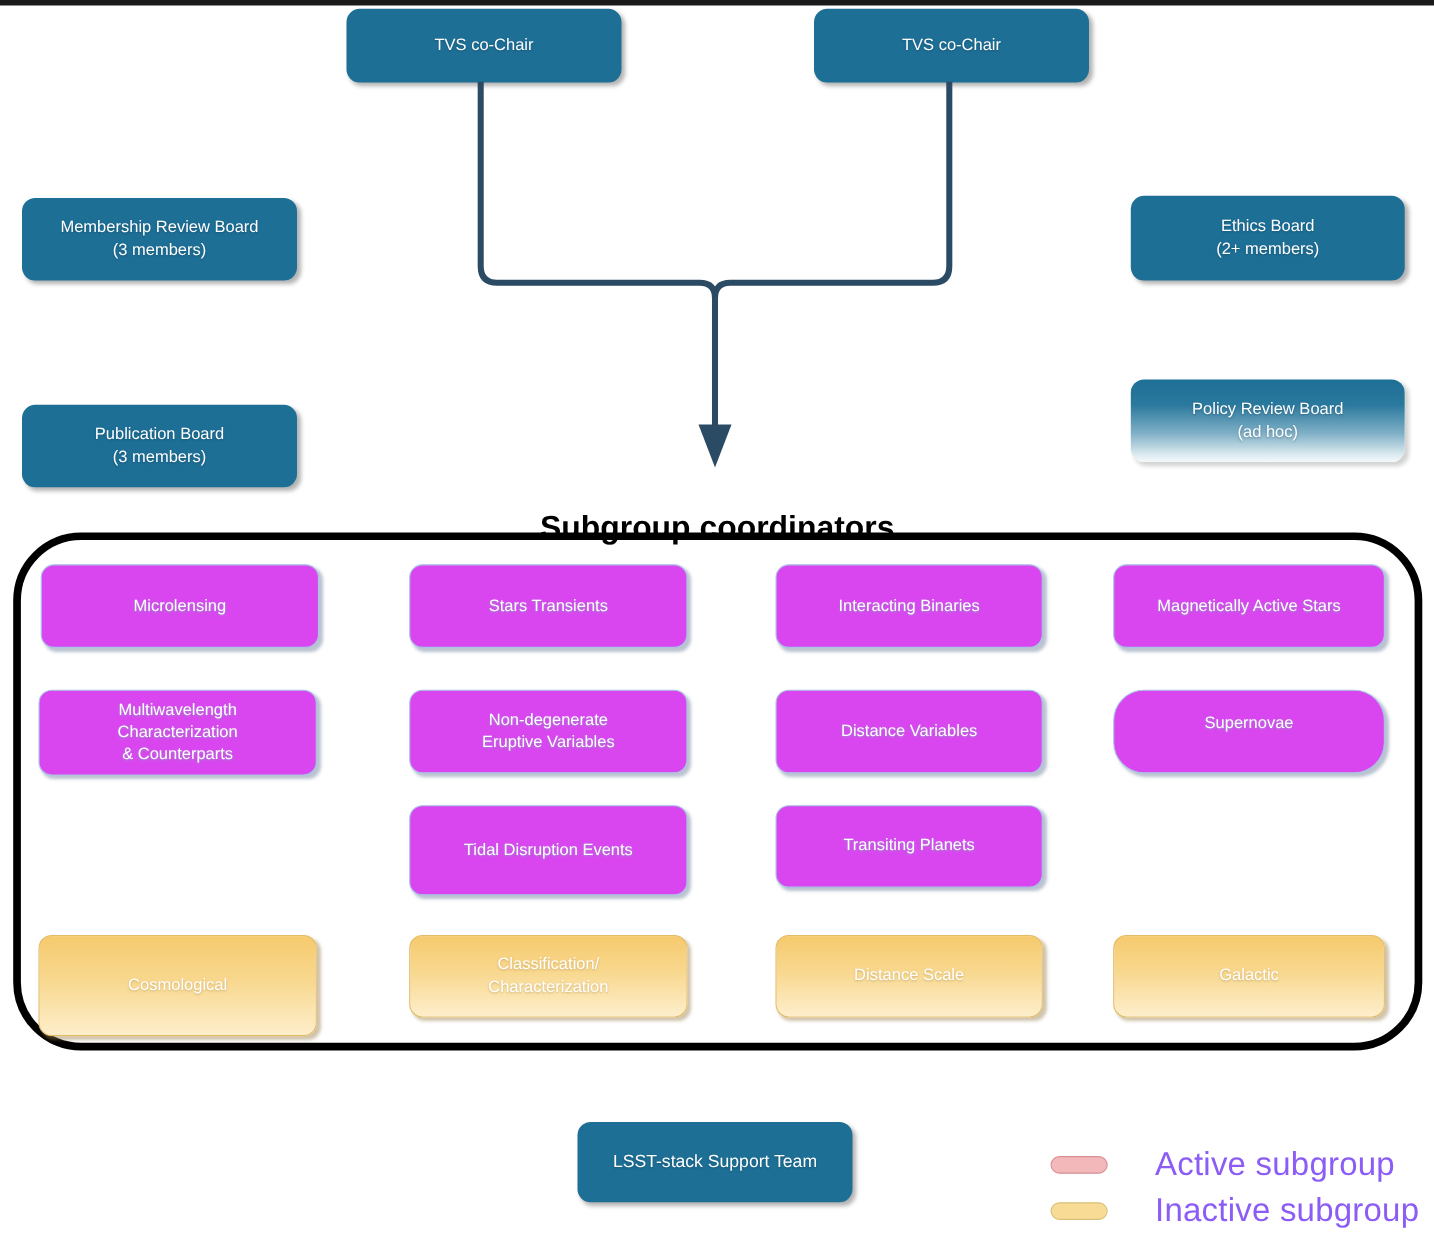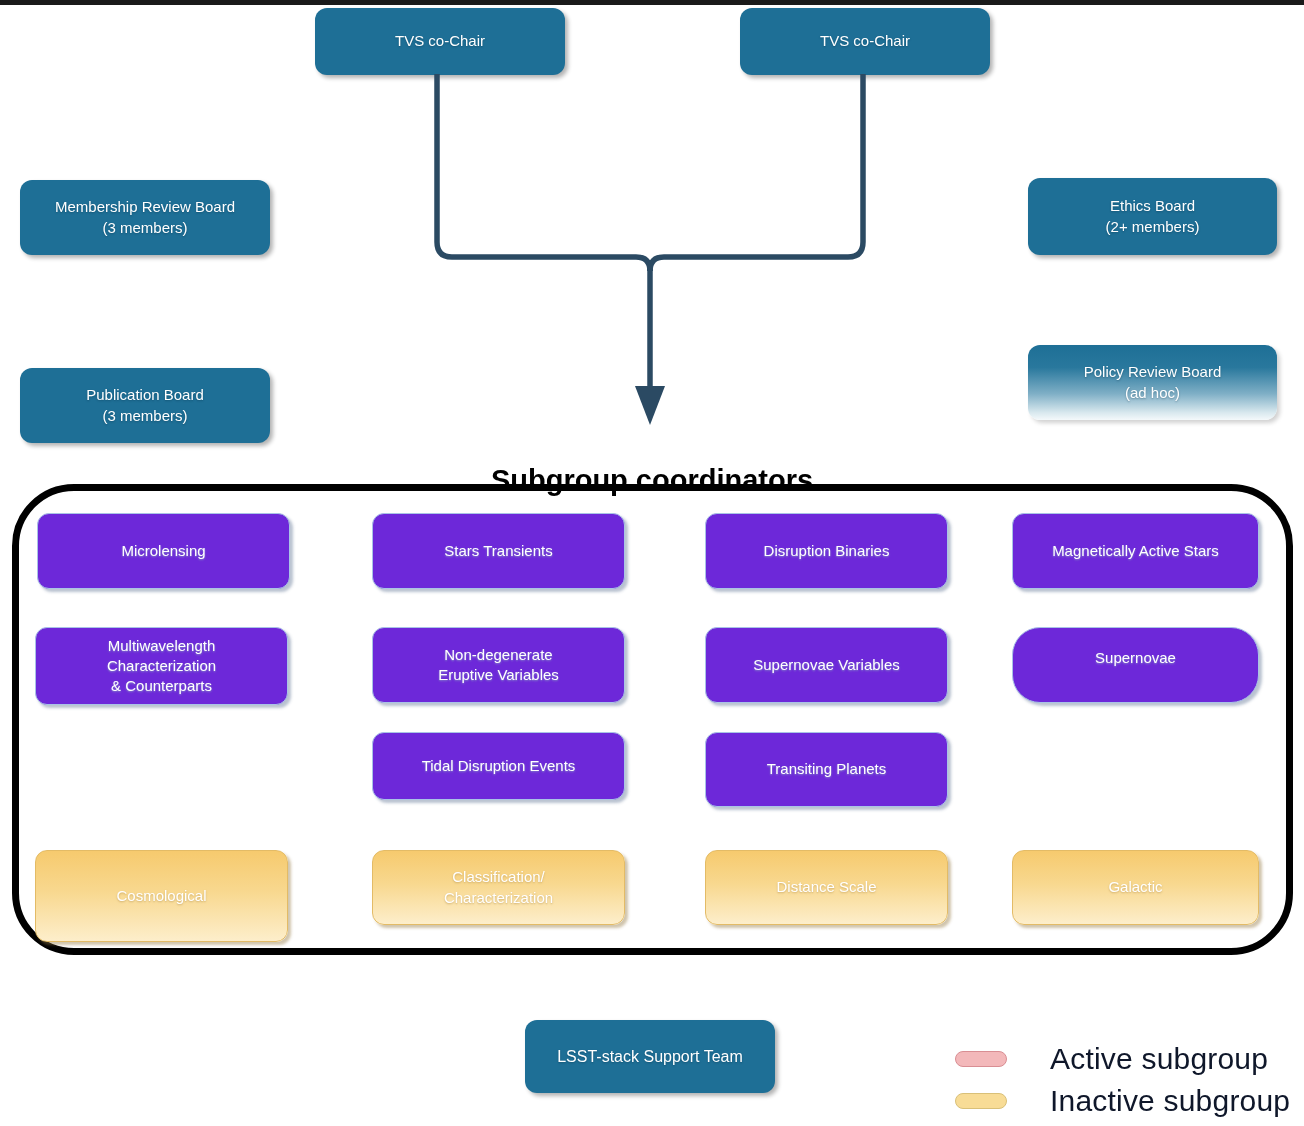--- a/index.html
+++ b/index.html
@@ -25,21 +25,21 @@
   }
   .teal .lbl{
     color:#ffffff;font-size:15px;line-height:1.35;
     text-shadow:0 1px 2px rgba(0,40,60,.35);
   }
   .teal.fade{
     background:linear-gradient(180deg,#1e6f96 0%,#29789d 30%,#7fafc6 65%,#d8e8ee 90%,#f4f9fb 100%);
     box-shadow:3px 3px 4px rgba(0,0,0,.18);
   }
   .blue{
-    background:#6d28d9;
+    background:#d946ef;
     border:1.5px solid #a9c3e6;
     box-shadow:3px 3px 3px rgba(100,120,150,.45);
   }
   .blue .lbl{
     color:#ffffff;font-size:15px;line-height:1.35;
     text-shadow:0 1px 2px rgba(140,160,195,.8);
   }
   .yellow{
     background:linear-gradient(180deg,#f6ca6e 0%,#f8d88f 45%,#fdeecb 100%);
     border:1px solid #e3bb66;
@@ -64,21 +64,21 @@
     display:flex;flex-direction:column;gap:8px;
   }
   .legend-row{display:flex;align-items:center;height:34px;}
   .swatch{
     width:52px;height:16px;border-radius:8px;box-sizing:border-box;
     flex:0 0 auto;
   }
   .swatch.pink{background:#f3b8ba;border:1.5px solid #d98e93;}
   .swatch.yel{background:#f8dc96;border:1.5px solid #d9c078;}
   .legend-label{
-    margin-left:43px;font-size:30px;color:#0f172a;letter-spacing:.2px;
+    margin-left:43px;font-size:30px;color:#8b5cf6;letter-spacing:.2px;
     white-space:nowrap;
   }
 </style>
 </head>
 <body>
 
 <div class="top-bar"></div>
 
 <div class="box teal" style="left:315px;top:8px;width:250px;height:67px;">
   <span class="lbl">TVS co-Chair</span>
@@ -115,43 +115,43 @@
 
 <div class="subgroup-container"></div>
 
 <div class="box blue" style="left:37px;top:513px;width:253px;height:76px;">
   <span class="lbl">Microlensing</span>
 </div>
 <div class="box blue" style="left:372px;top:513px;width:253px;height:76px;">
   <span class="lbl">Stars Transients</span>
 </div>
 <div class="box blue" style="left:705px;top:513px;width:243px;height:76px;">
-  <span class="lbl">Disruption Binaries</span>
+  <span class="lbl">Interacting Binaries</span>
 </div>
 <div class="box blue" style="left:1012px;top:513px;width:247px;height:76px;">
   <span class="lbl">Magnetically Active Stars</span>
 </div>
 
 <div class="box blue" style="left:35px;top:627px;width:253px;height:78px;">
   <span class="lbl">Multiwavelength
 Characterization
 &amp; Counterparts</span>
 </div>
 <div class="box blue" style="left:372px;top:627px;width:253px;height:76px;">
   <span class="lbl">Non-degenerate
 Eruptive Variables</span>
 </div>
 <div class="box blue" style="left:705px;top:627px;width:243px;height:76px;">
-  <span class="lbl">Supernovae Variables</span>
+  <span class="lbl">Distance Variables</span>
 </div>
 <div class="box blue" style="left:1012px;top:627px;width:247px;height:76px;border-radius:28px;">
   <span class="lbl" style="margin-bottom:14px;">Supernovae</span>
 </div>
 
-<div class="box blue" style="left:372px;top:732px;width:253px;height:68px;">
+<div class="box blue" style="left:372px;top:732px;width:253px;height:82px;">
   <span class="lbl">Tidal Disruption Events</span>
 </div>
 <div class="box blue" style="left:705px;top:732px;width:243px;height:75px;">
   <span class="lbl">Transiting Planets</span>
 </div>
 
 <div class="box yellow" style="left:35px;top:850px;width:253px;height:92px;">
   <span class="lbl">Cosmological</span>
 </div>
 <div class="box yellow" style="left:372px;top:850px;width:253px;height:75px;">

